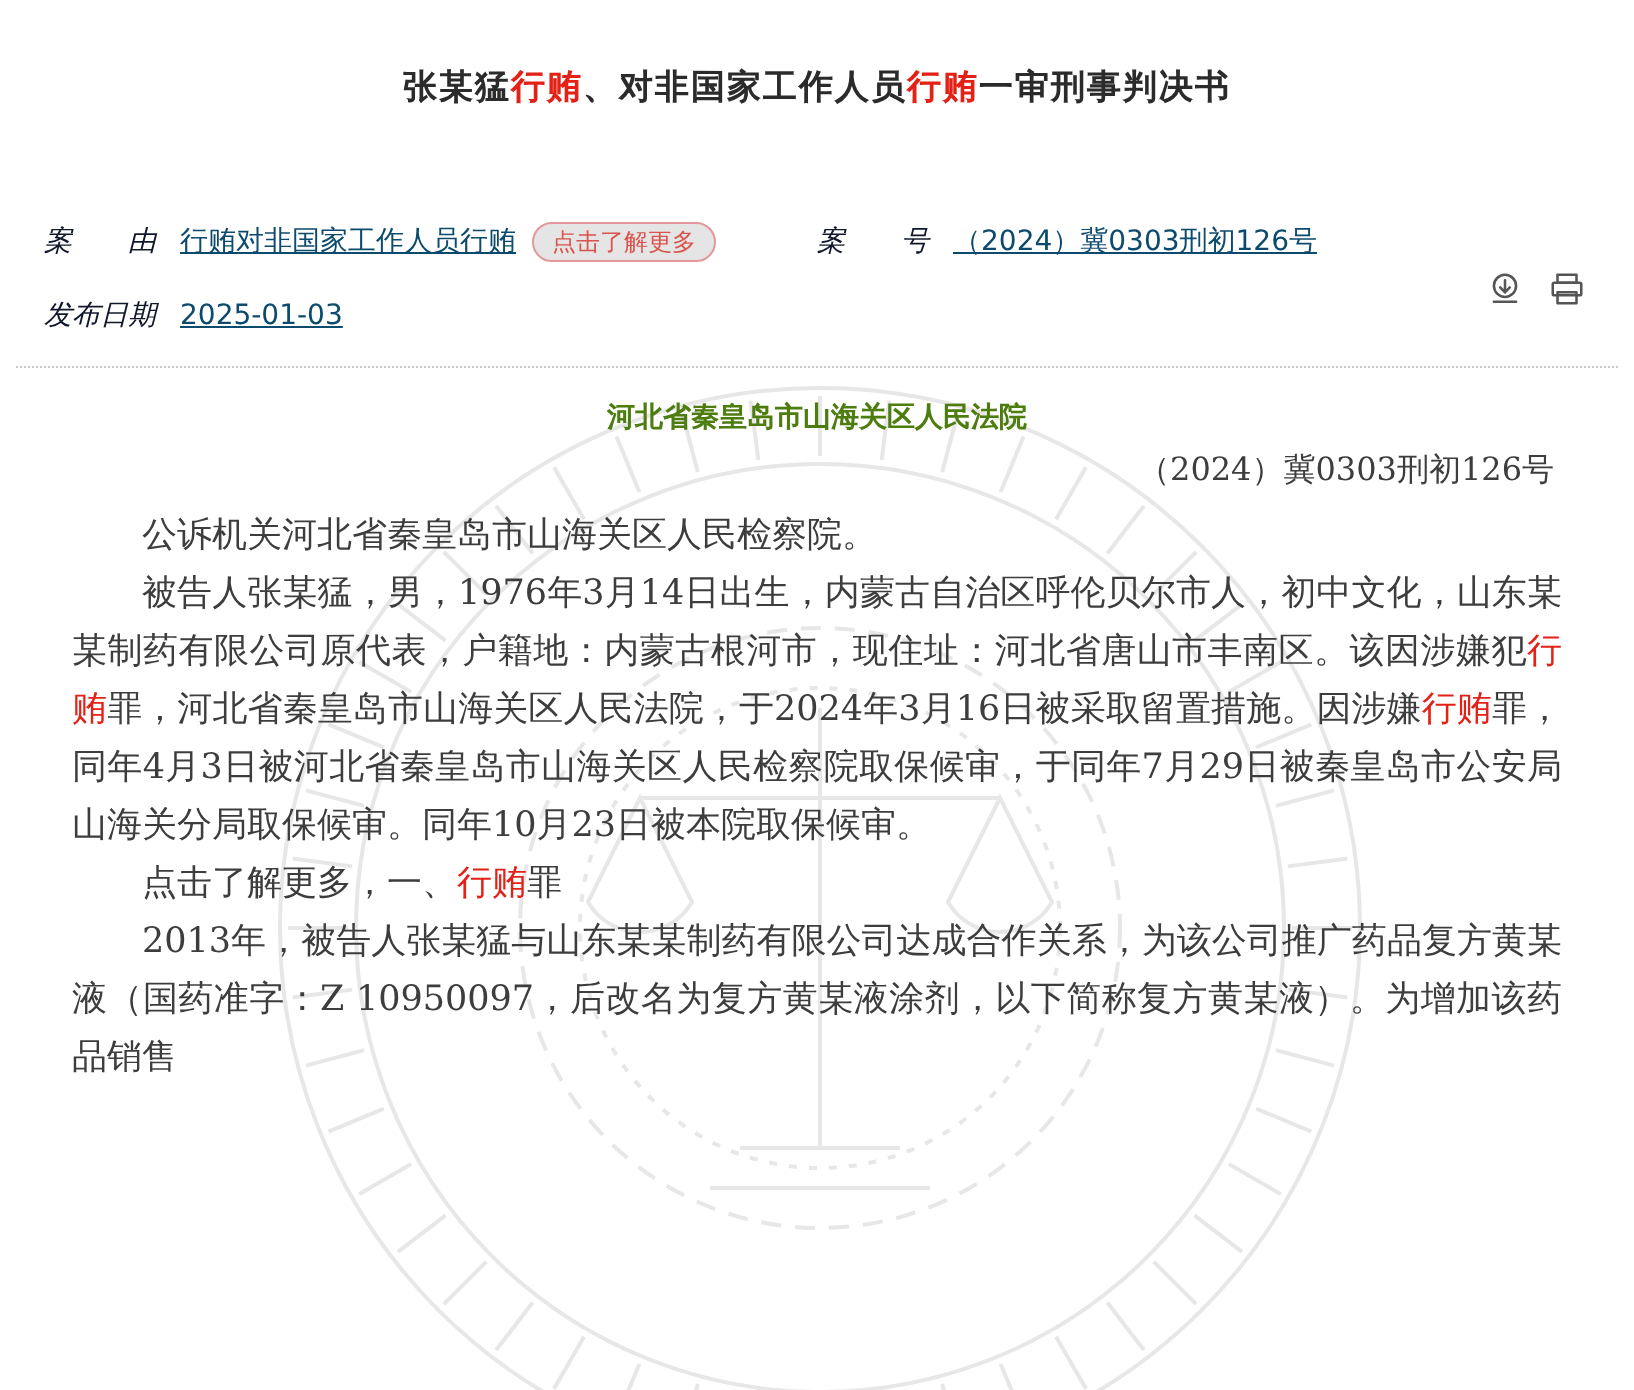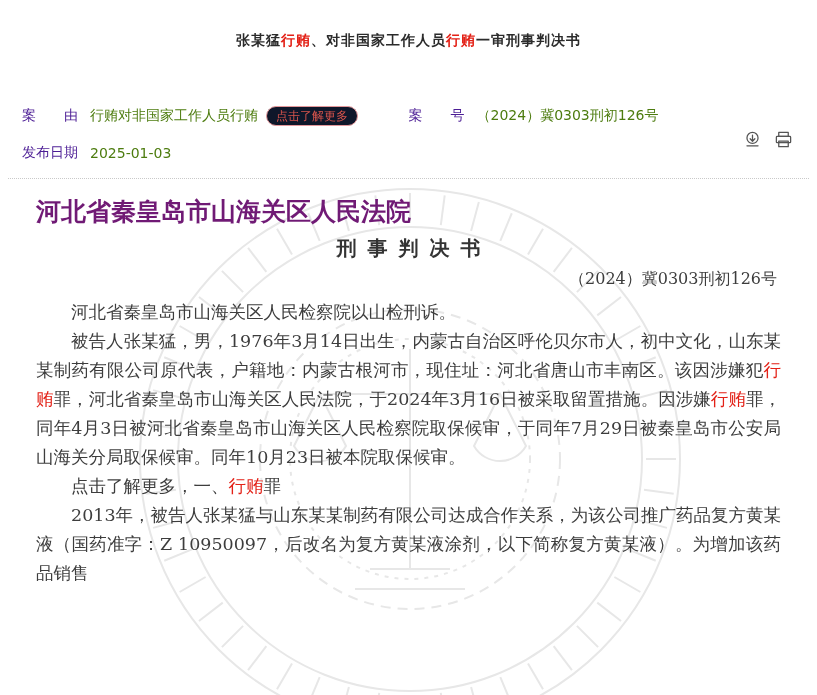--- a/index.html
+++ b/index.html
@@ -9,46 +9,46 @@
     --wm:#e7e7e7;
   }
   *{box-sizing:border-box;}
   html,body{margin:0;padding:0;}
   body{
     width:817px;height:695px;overflow:hidden;background:#fff;
     font-family:"DejaVu Sans","Liberation Sans",sans-serif;color:#333;
   }
   .red{color:var(--red);}
   .page-title{
-    margin:16px;padding-top:16px;text-align:center;
-    font-size:14px;font-weight:bold;color:#2b2b2b;letter-spacing:1px;
+    margin:0;padding-top:32px;text-align:center;
+    font-size:17px;font-weight:bold;color:#2b2b2b;letter-spacing:1px;
   }
   .meta{position:relative;margin:56px 22px 0;font-size:14px;}
   .meta-grid{display:grid;grid-template-columns:1fr 1fr;row-gap:18px;}
   .meta-item{display:flex;align-items:center;min-height:18px;}
-  .meta-label{color:#4c1d95;margin-right:12px;white-space:pre;}
-  .meta-value{color:#4d7c0f;}
+  .meta-label{color:#0f172a;margin-right:12px;white-space:pre;font-style:italic;}
+  .meta-value{color:#0c4a6e;text-decoration:underline;}
   .more-btn{
-    margin-left:8px;background:#0f172a;color:var(--btn-red);
+    margin-left:8px;background:#e5e5e5;color:var(--btn-red);
     border:1px solid var(--btn-border);border-radius:11px;
     font-size:12px;line-height:16px;padding:1px 9px;cursor:pointer;
     font-family:"DejaVu Sans","Liberation Sans",sans-serif;
   }
   .meta-icons{position:absolute;right:2px;top:24px;display:flex;gap:12px;align-items:center;}
   .meta-icons span{display:inline-flex;cursor:pointer;}
   .meta-icons svg{stroke:#555;fill:none;stroke-width:1.6;stroke-linecap:round;stroke-linejoin:round;}
   .divider{border:none;border-top:1px dotted #c9c9c9;margin:16px 8px 0;}
   .doc{
     position:relative;padding:10px 36px 0;
     font-family:"DejaVu Serif","Liberation Serif",serif;color:#3d3d3d;
   }
   .watermark{position:absolute;left:130px;top:-10px;z-index:0;pointer-events:none;}
   .watermark *{stroke:var(--wm);fill:none;stroke-width:2;}
   .doc-content{position:relative;z-index:1;}
-  .court-name{text-align:left;font-size:25px;font-weight:bold;color:#701a75;margin:6px 0 2px;}
+  .court-name{text-align:center;font-size:14px;font-weight:bold;color:#4d7c0f;margin:6px 0 2px;}
   .doc-type{
     text-align:center;font-size:20px;font-weight:bold;color:#333;
     letter-spacing:11px;text-indent:11px;margin:7px 0 2px;
   }
   .case-no{text-align:right;font-size:16px;margin:7px 4px 8px 0;}
   .para{
     margin:0;font-size:17.5px;line-height:29px;
     text-indent:2em;text-align:justify;
   }
 </style>
@@ -151,22 +151,21 @@
     <circle cx="280" cy="290" r="120" stroke-dasharray="4 6"></circle>
     <line x1="280" y1="180" x2="280" y2="400"></line>
     <line x1="190" y1="225" x2="370" y2="225"></line>
     <path d="M190 225 l-26 52 a30 30 0 0 0 52 0 z"></path>
     <path d="M370 225 l-26 52 a30 30 0 0 0 52 0 z"></path>
     <path d="M240 400 h80 M225 420 h110"></path>
     <path d="M120 560 q160 90 320 0"></path>
   </svg>
   <div class="doc-content">
     <div class="court-name">河北省秦皇岛市山海关区人民法院</div>
-    <div class="doc-type">刑事判决书</div>
     <div class="case-no">（2024）冀0303刑初126号</div>
     <div>
-        <p class="para"><span>河北省秦皇岛市山海关区人民检察院以山检刑诉。</span></p>
+        <p class="para"><span>公诉机关河北省秦皇岛市山海关区人民检察院。</span></p>
         <p class="para"><span>被告人张某猛，男，1976年3月14日出生，内蒙古自治区呼伦贝尔市人，初中文化，山东某某制药有限公司原代表，户籍地：内蒙古根河市，现住址：河北省唐山市丰南区。该因涉嫌犯</span><span class="red">行贿</span><span>罪，河北省秦皇岛市山海关区人民法院，于2024年3月16日被采取留置措施。因涉嫌</span><span class="red">行贿</span><span>罪，同年4月3日被河北省秦皇岛市山海关区人民检察院取保候审，于同年7月29日被秦皇岛市公安局山海关分局取保候审。同年10月23日被本院取保候审。</span></p>
         <p class="para"><span>点击了解更多，一、</span><span class="red">行贿</span><span>罪</span></p>
         <p class="para"><span>2013年，被告人张某猛与山东某某制药有限公司达成合作关系，为该公司推广药品复方黄某液（国药准字：Z 10950097，后改名为复方黄某液涂剂，以下简称复方黄某液）。为增加该药品销售</span></p>
       </div>
   </div>
 </div>
 
 </body></html>

